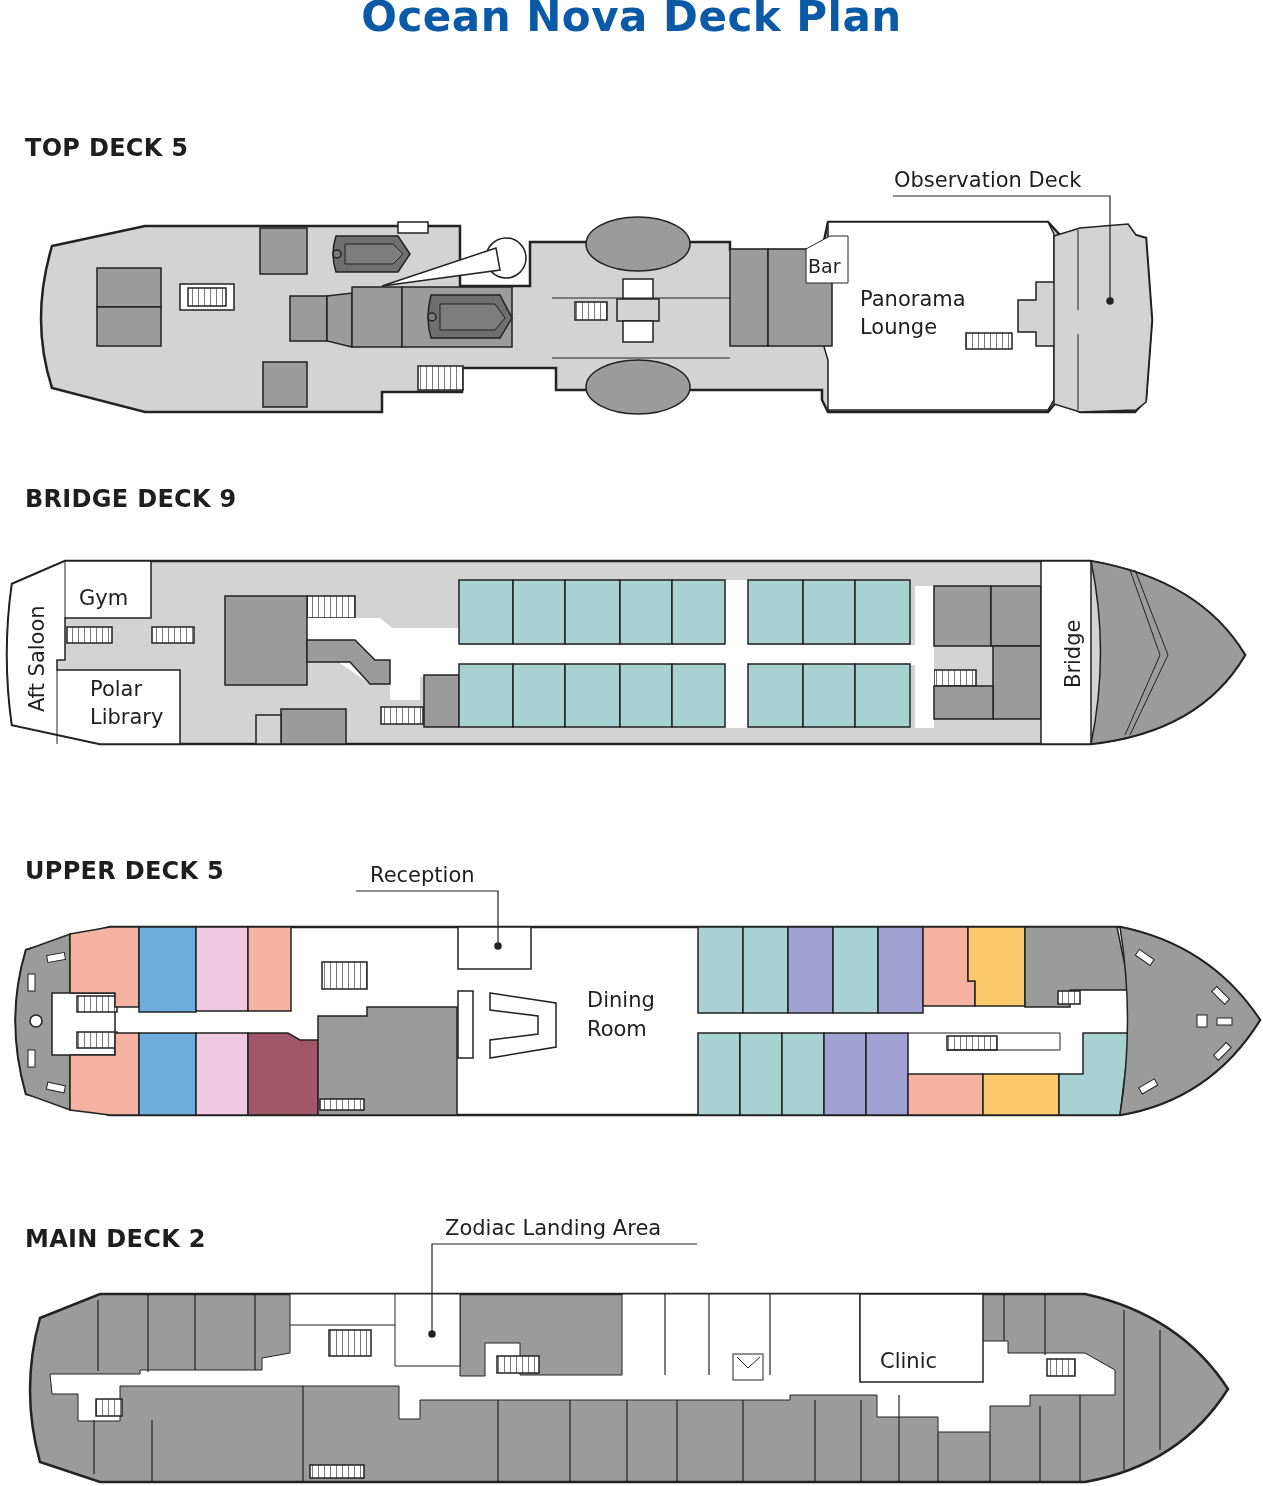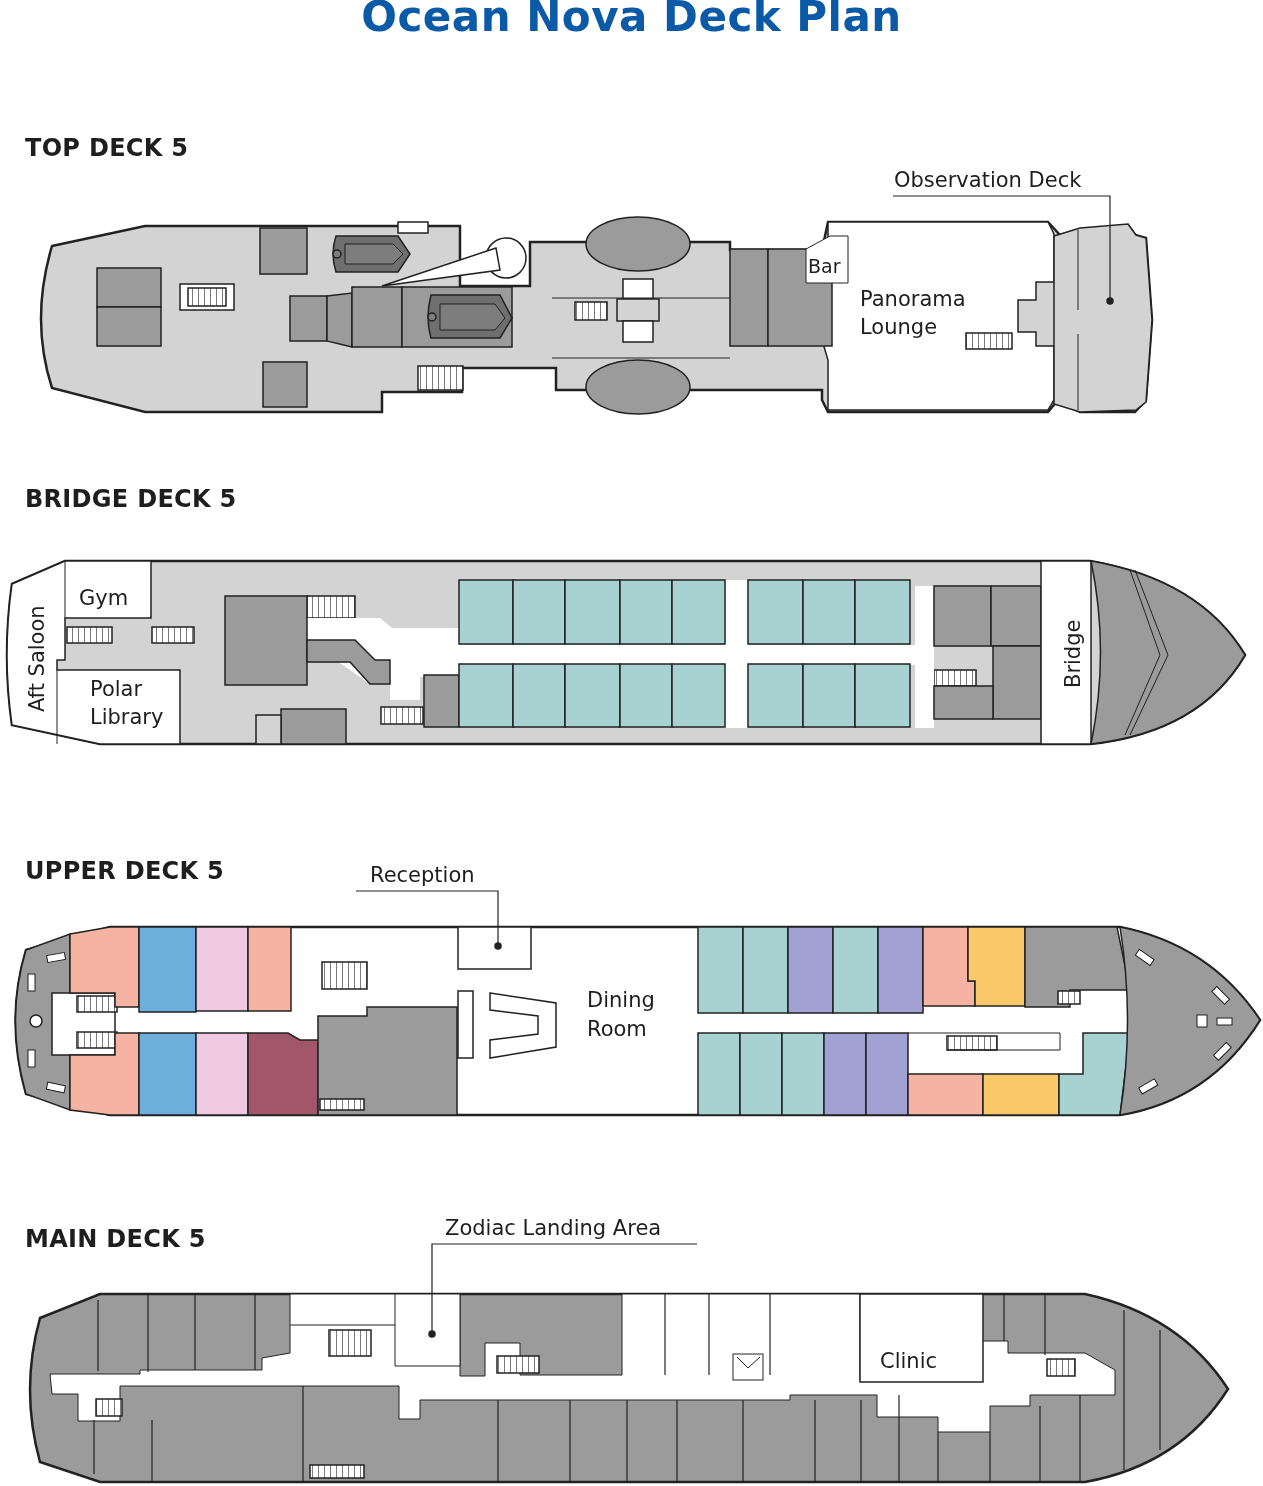--- a/index.html
+++ b/index.html
@@ -8,23 +8,23 @@
   .deck-label { position:absolute; left:9px; font-size:24px; font-weight:bold; color:#1e1e1e; letter-spacing:0.3px;margin-left:16px; }
   svg { position:absolute; left:0; top:0; }
   .lbl { font-family:"DejaVu Sans", sans-serif; fill:#1e1e1e; }
 </style>
 </head>
 <body>
 
 <div class="title">Ocean Nova Deck Plan</div>
 
 <div class="deck-label" style="top:134px;">TOP DECK 5</div>
-<div class="deck-label" style="top:485px;">BRIDGE DECK 5</div>
+<div class="deck-label" style="top:485px;">BRIDGE DECK 9</div>
 <div class="deck-label" style="top:857px;">UPPER DECK 5</div>
-<div class="deck-label" style="top:1225px;">MAIN DECK 5</div>
+<div class="deck-label" style="top:1225px;">MAIN DECK 2</div>
 
 <svg width="1263" height="1486" viewBox="0 0 1263 1486">
   <defs>
     <pattern id="stairs" width="6" height="20" patternUnits="userSpaceOnUse">
       <rect width="6" height="20" fill="#fff"></rect>
       <line x1="0" y1="0" x2="0" y2="20" stroke="#222" stroke-width="1.2"></line>
     </pattern>
   </defs>
 
   <g stroke="#222" stroke-width="1.5">

